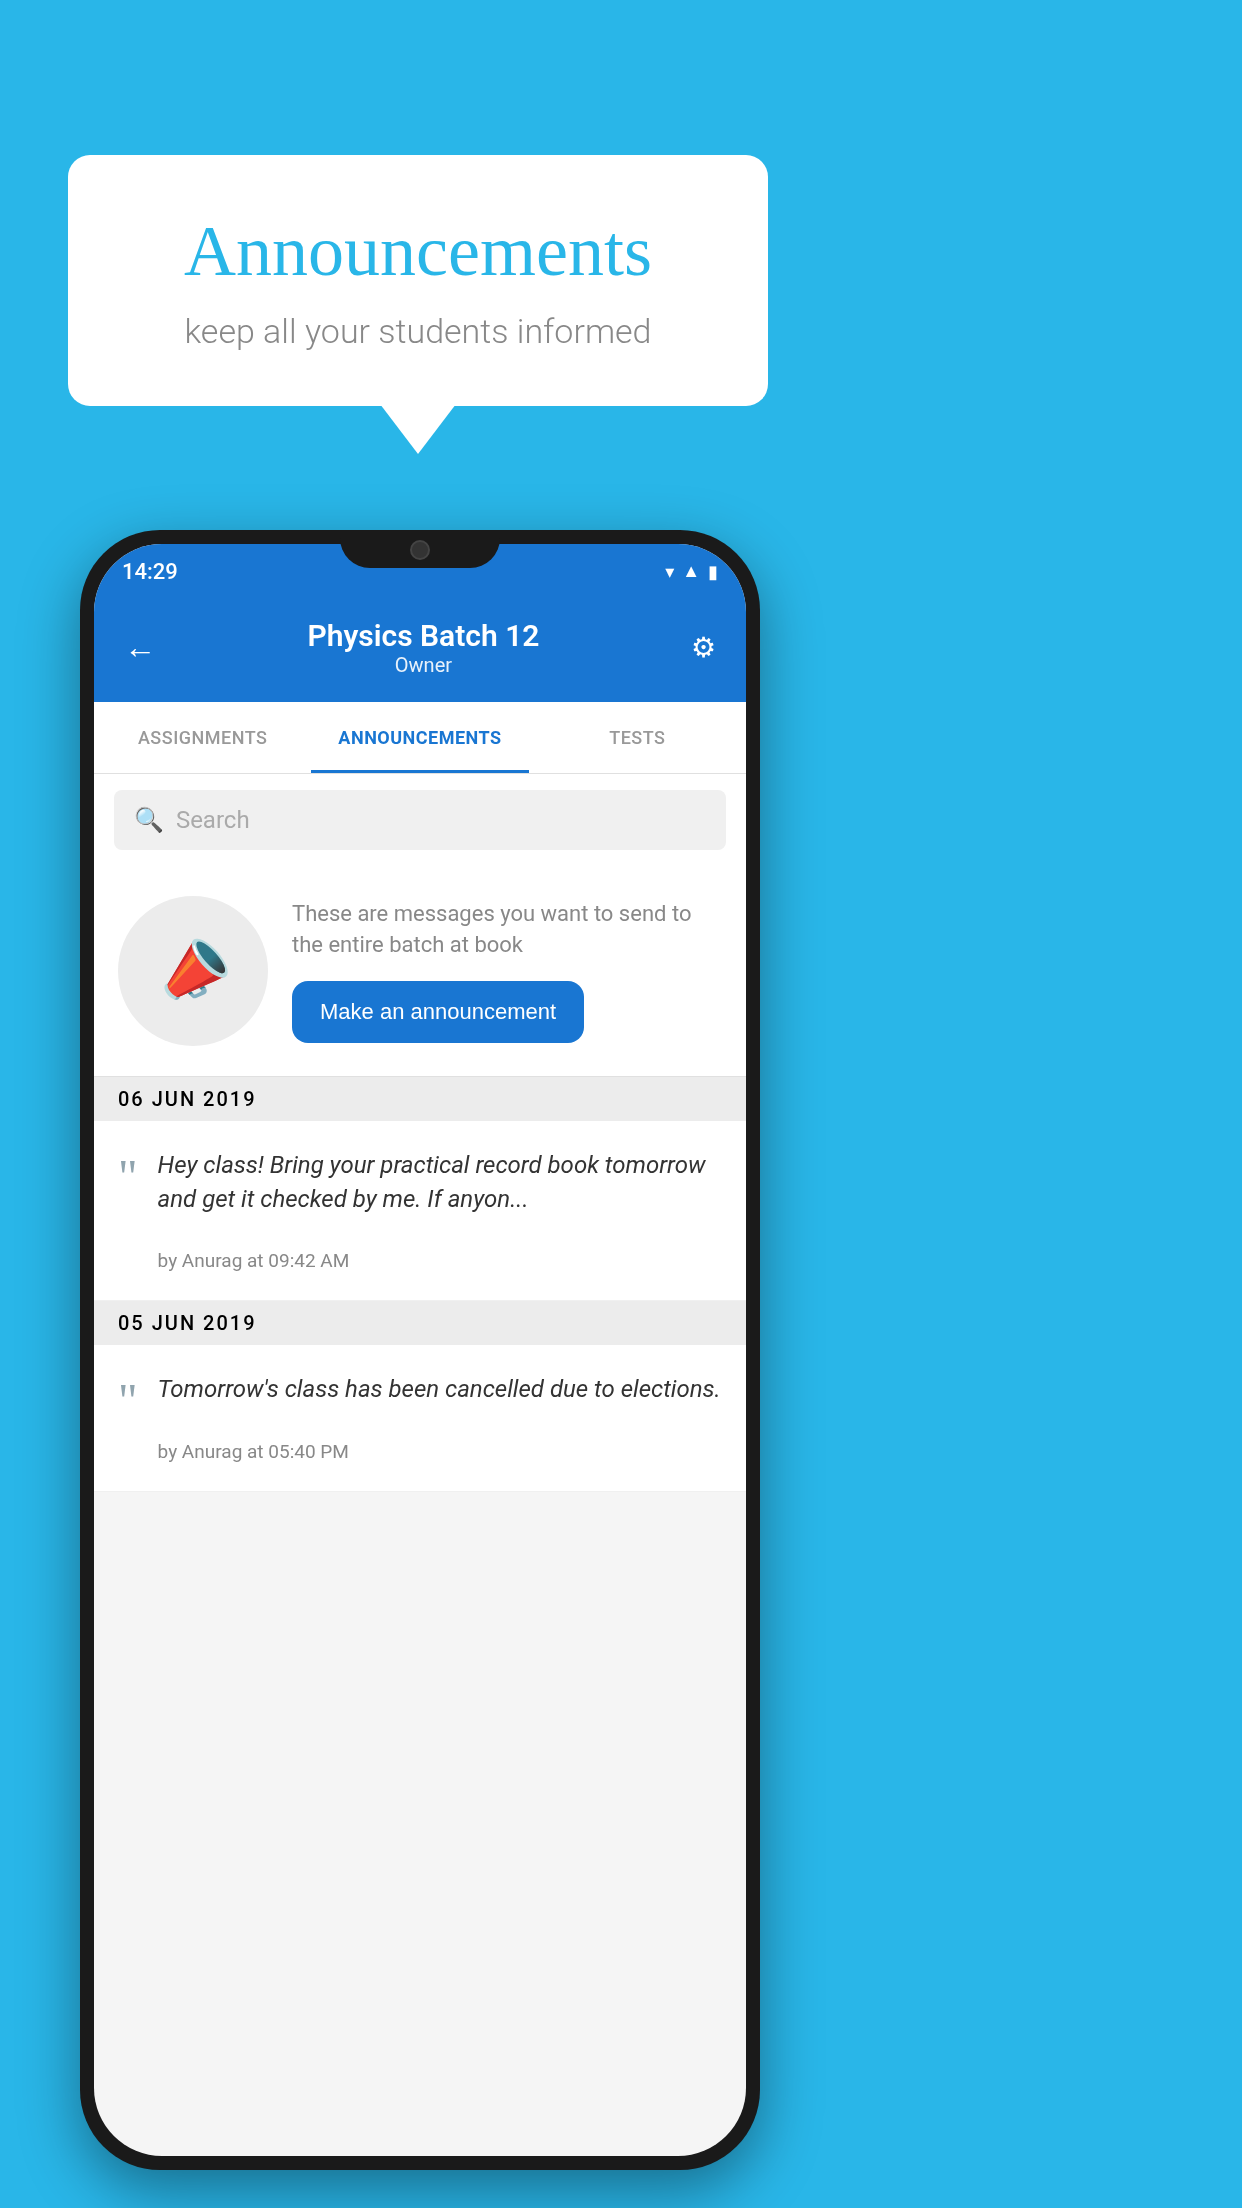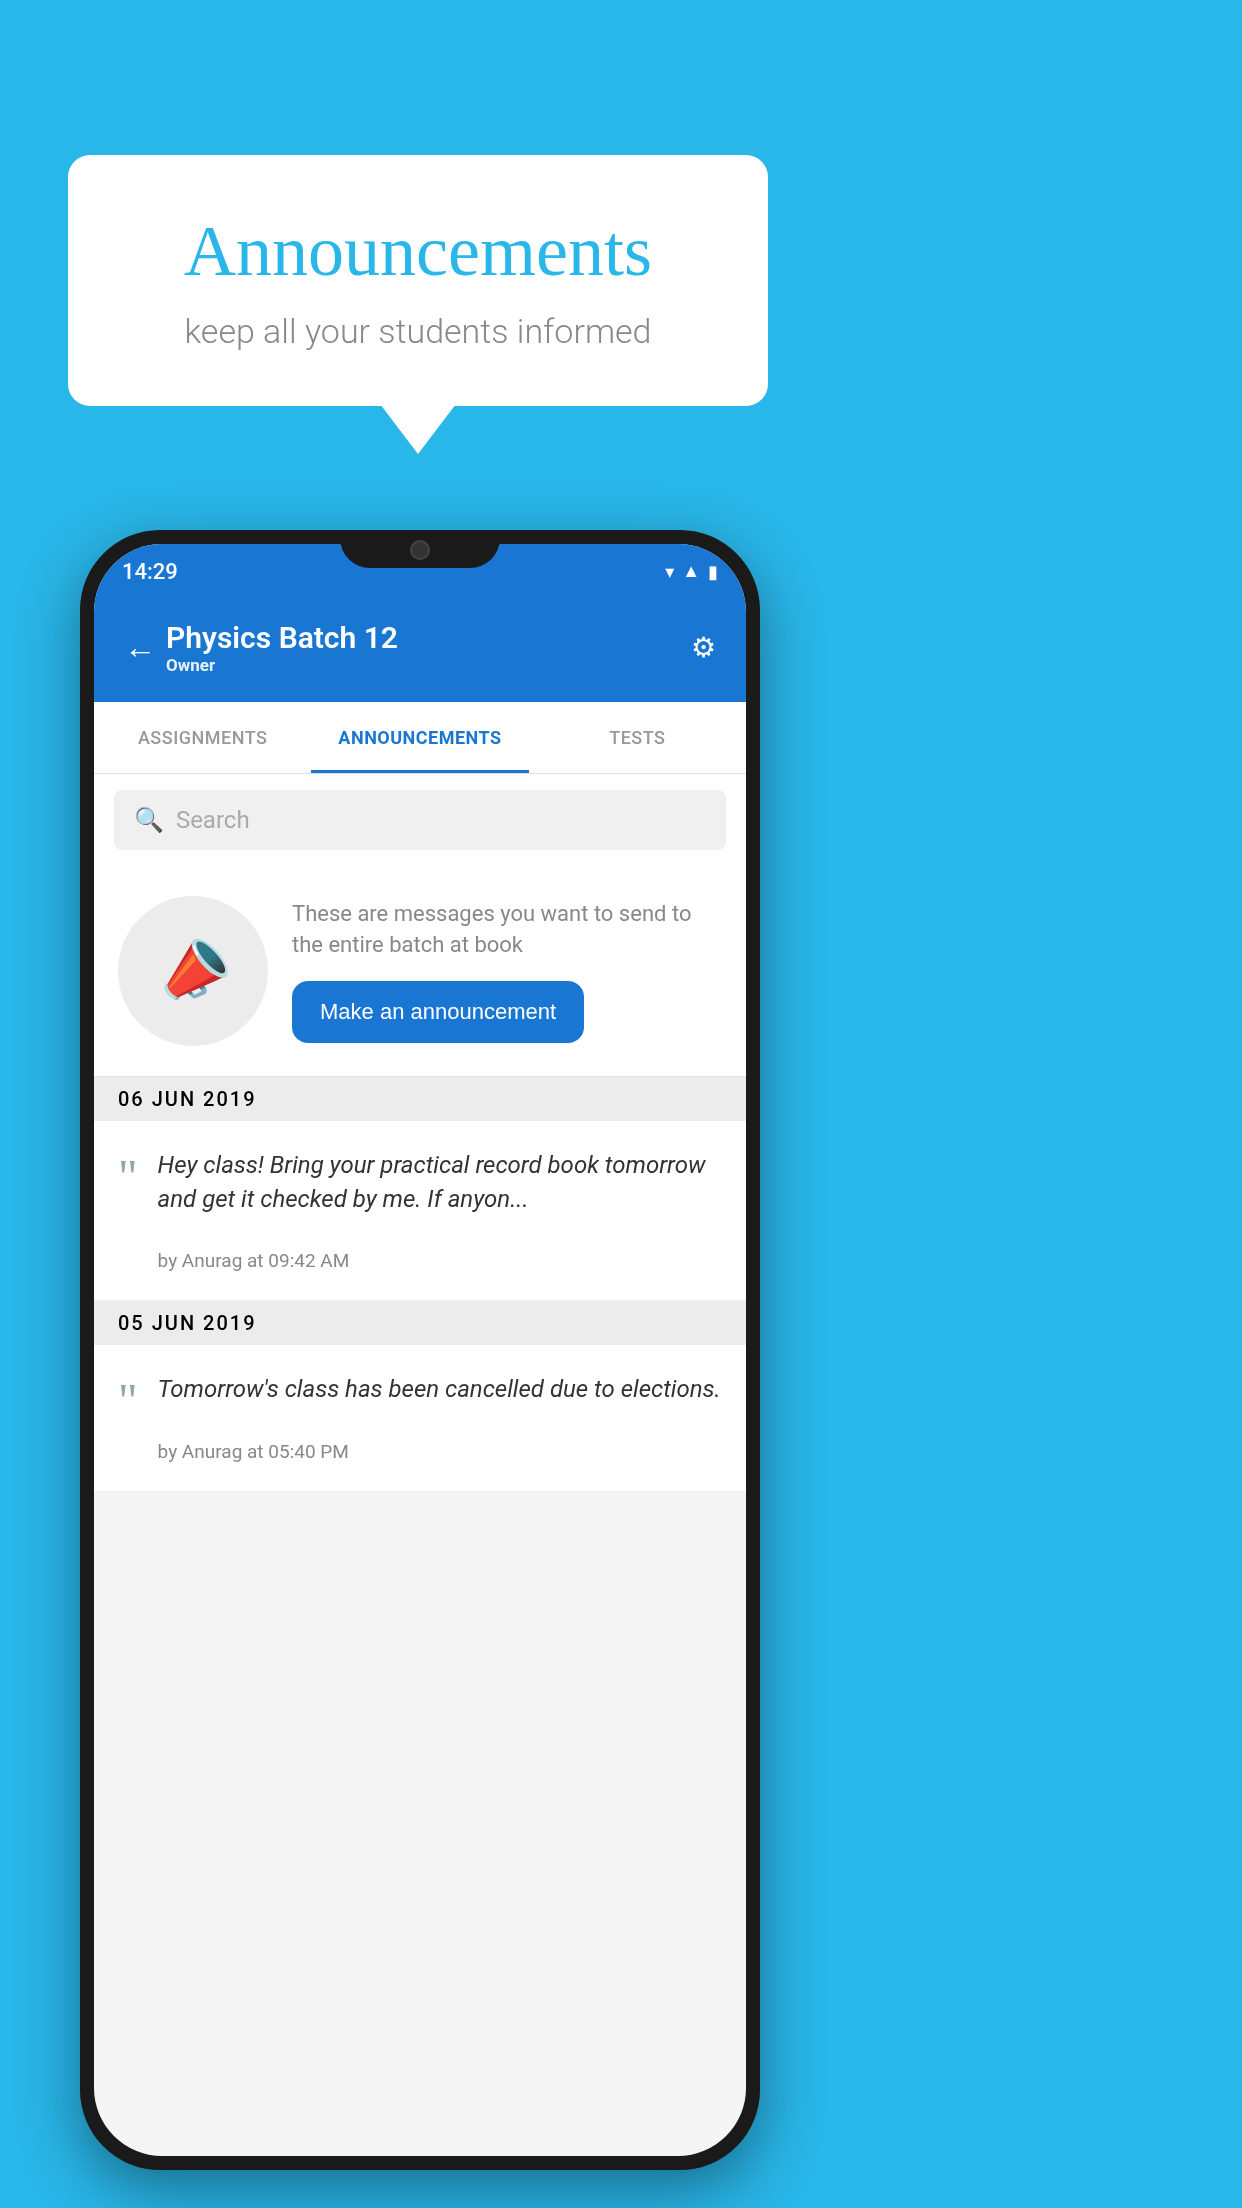--- a/index.html
+++ b/index.html
@@ -147,32 +147,33 @@
 
     .header-back {
       color: white;
       font-size: 32px;
       cursor: pointer;
       padding: 10px;
     }
 
     .header-title-area {
       flex: 1;
+      text-align: center;
     }
 
     .header-title {
       color: white;
       font-size: 30px;
       font-weight: 600;
     }
 
     .header-subtitle {
       color: rgba(255,255,255,0.9);
-      font-size: 17px;
-      font-weight: 700;
+      font-size: 20px;
+      font-weight: 400;
     }
 
     .header-gear {
       color: white;
       font-size: 28px;
       cursor: pointer;
       padding: 10px;
     }
 
     

